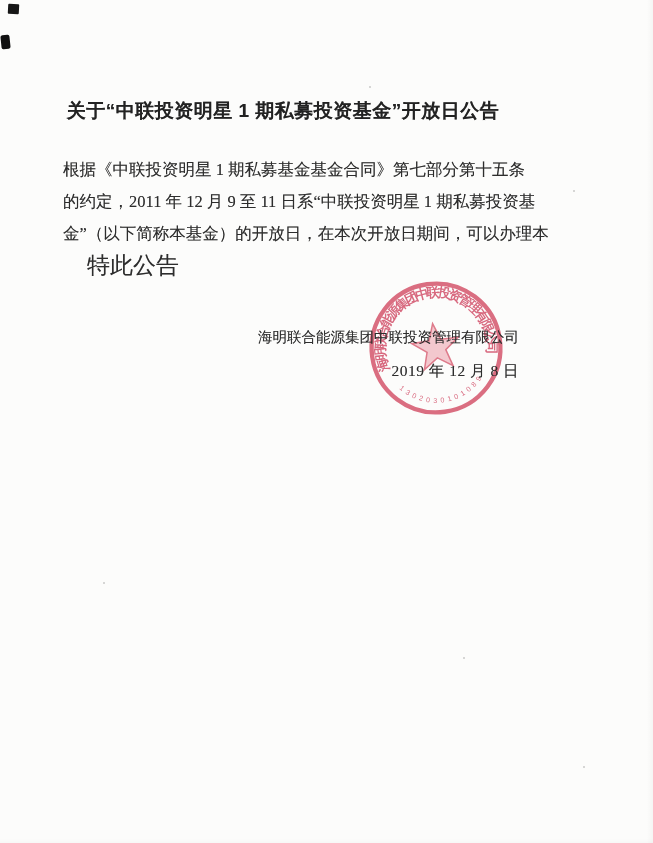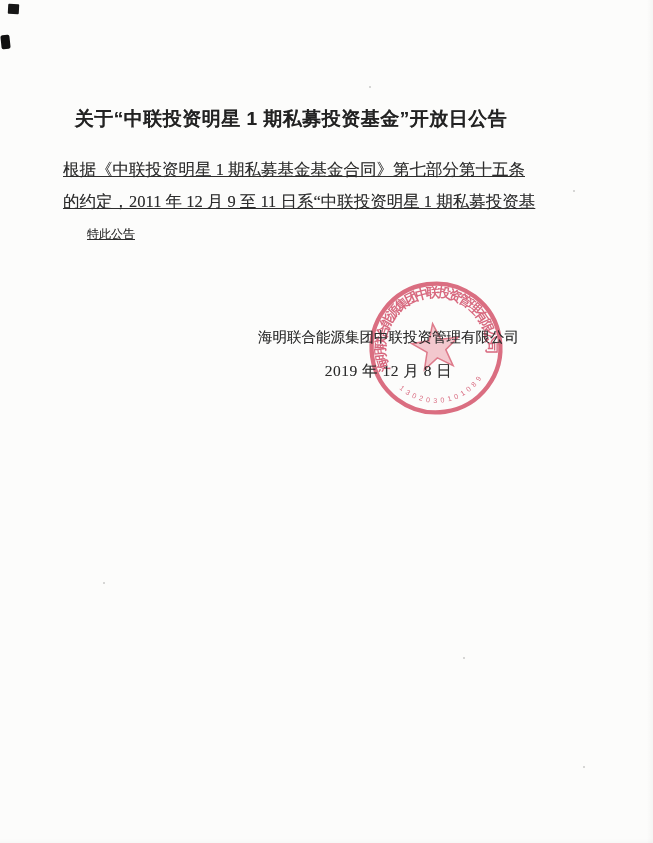--- a/index.html
+++ b/index.html
@@ -9,41 +9,41 @@
     width:653px;height:843px;
     background:
       linear-gradient(to left, rgba(0,0,0,0.028), rgba(0,0,0,0) 6px),
       linear-gradient(to top, rgba(0,0,0,0.02), rgba(0,0,0,0) 5px),
       #fcfcfb;
     overflow:hidden;
     font-family:"Liberation Serif", serif;
   }
   .doc-title{
     position:absolute;top:94px;left:0;width:558px;
-    margin:12px;text-align:center;
+    margin:4px;text-align:center;
     font-family:"Liberation Sans", sans-serif;
     font-weight:bold;font-size:19px;color:#222;
     letter-spacing:0.5px;
     text-shadow:0 0 0.5px rgba(30,30,30,0.45);
   }
   .doc-body{
     position:absolute;top:154px;left:63px;width:500px;
     font-size:16.5px;color:#2d2d2d;line-height:32px;
     text-shadow:0 0 0.5px rgba(45,45,45,0.4);
     z-index:3;
   }
-  .doc-body .line{white-space:nowrap;text-decoration:underline;}
-  .doc-body .closing{padding-left:24px;font-size:12px;}
+  .doc-body .line{white-space:nowrap;}
+  .doc-body .closing{padding-left:24px;font-size:23px;}
   .signature{
     position:absolute;top:328px;right:134px;
     text-align:right;color:#2d2d2d;z-index:3;
     text-shadow:0 0 0.5px rgba(45,45,45,0.4);
   }
   .signature .company{font-size:14.5px;white-space:nowrap;}
-  .signature .date{font-size:15.5px;margin-top:14px;white-space:nowrap;letter-spacing:0.5px;text-align:center;}
+  .signature .date{font-size:15.5px;margin-top:14px;white-space:nowrap;letter-spacing:0.5px;}
   .seal{
     position:absolute;left:365px;top:277px;width:142px;height:142px;
     transform:rotate(-8deg);
     opacity:0.85;z-index:2;
   }
   .seal svg{width:100%;height:100%;}
   .seal .ring{fill:none;stroke:#d5566c;stroke-width:4.6;}
   .seal .ring-text{fill:#d2506a;font-family:"Liberation Serif", serif;font-weight:bold;font-size:14px;}
   .seal .serial{fill:#d2506a;font-family:"Liberation Sans", sans-serif;font-size:7.5px;letter-spacing:1px;}
   .seal .star{fill:rgba(231,130,145,0.5);stroke:rgba(213,86,108,0.9);stroke-width:1.6;}
@@ -64,20 +64,21 @@
   <div class="speck" style="left:573px;top:190px;"></div>
   <div class="speck" style="left:463px;top:657px;"></div>
   <div class="speck" style="left:103px;top:582px;"></div>
   <div class="speck" style="left:583px;top:766px;"></div>
 
   <h1 class="doc-title">关于“中联投资明星 1 期私募投资基金”开放日公告</h1>
 
   <div class="doc-body">
     <div class="line">根据《中联投资明星 1 期私募基金基金合同》第七部分第十五条</div>
     <div class="line">的约定，2011 年 12 月 9 至 11 日系“中联投资明星 1 期私募投资基</div>
+    <div class="line">金”（以下简称本基金）的开放日，在本次开放日期间，可以办理本</div>
     <div class="line closing">特此公告</div>
   </div>
 
   <div class="signature">
     <div class="company">海明联合能源集团中联投资管理有限公司</div>
     <div class="date">2019 年 12 月 8 日</div>
   </div>
 
   <div class="seal">
     <svg viewBox="0 0 150 150" xmlns="http://www.w3.org/2000/svg">

